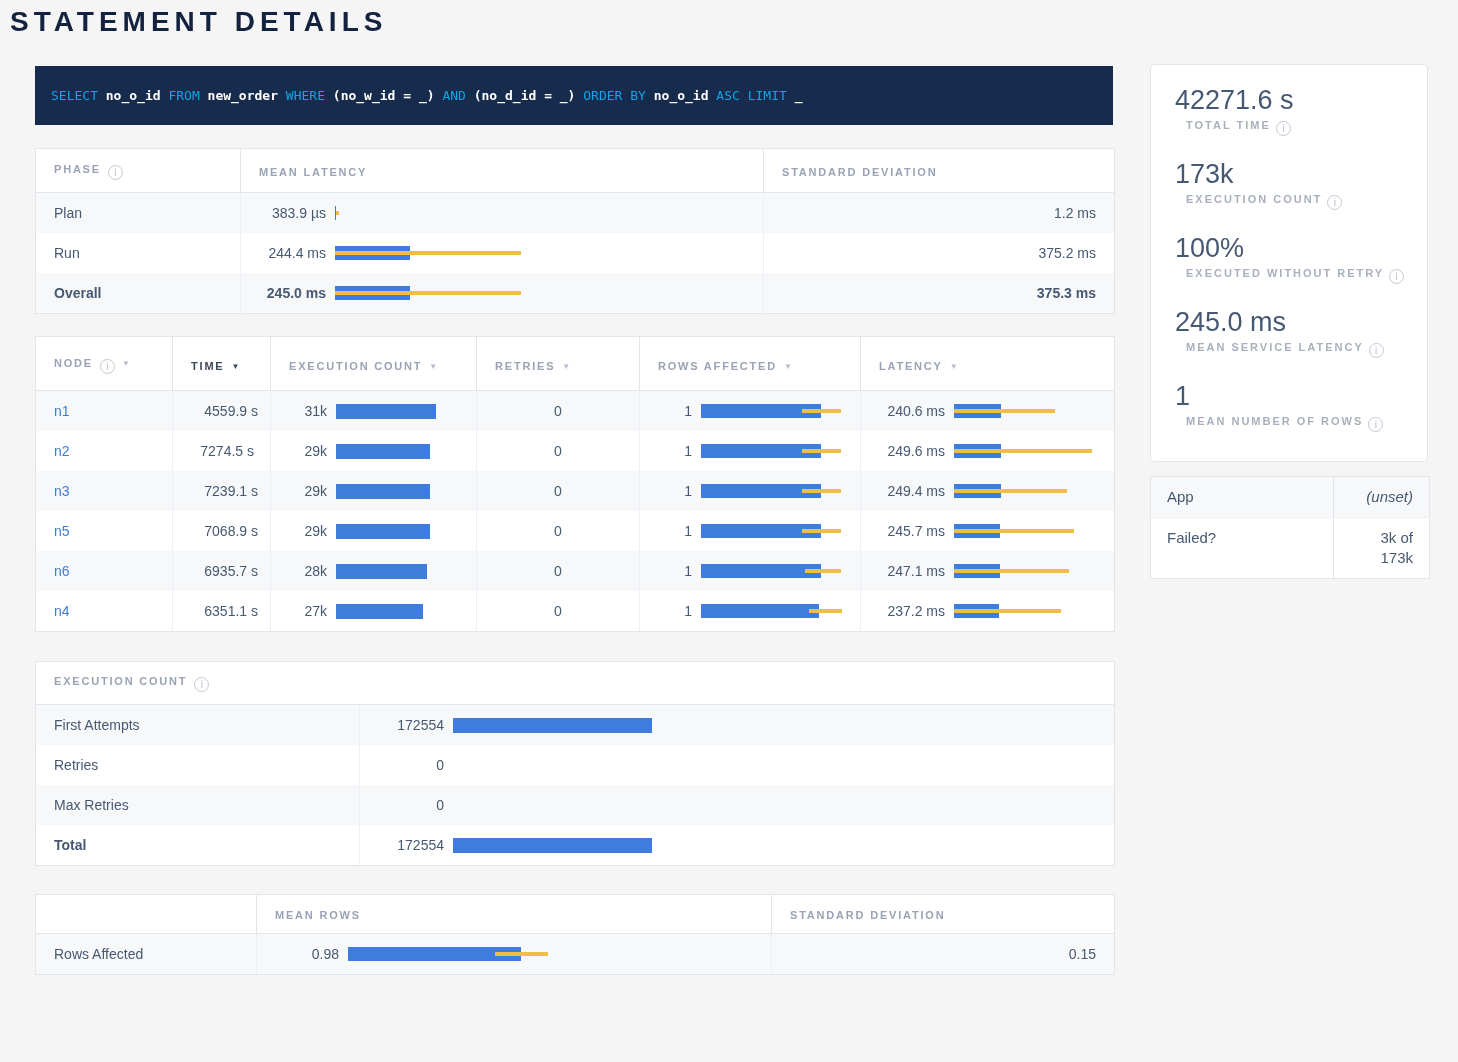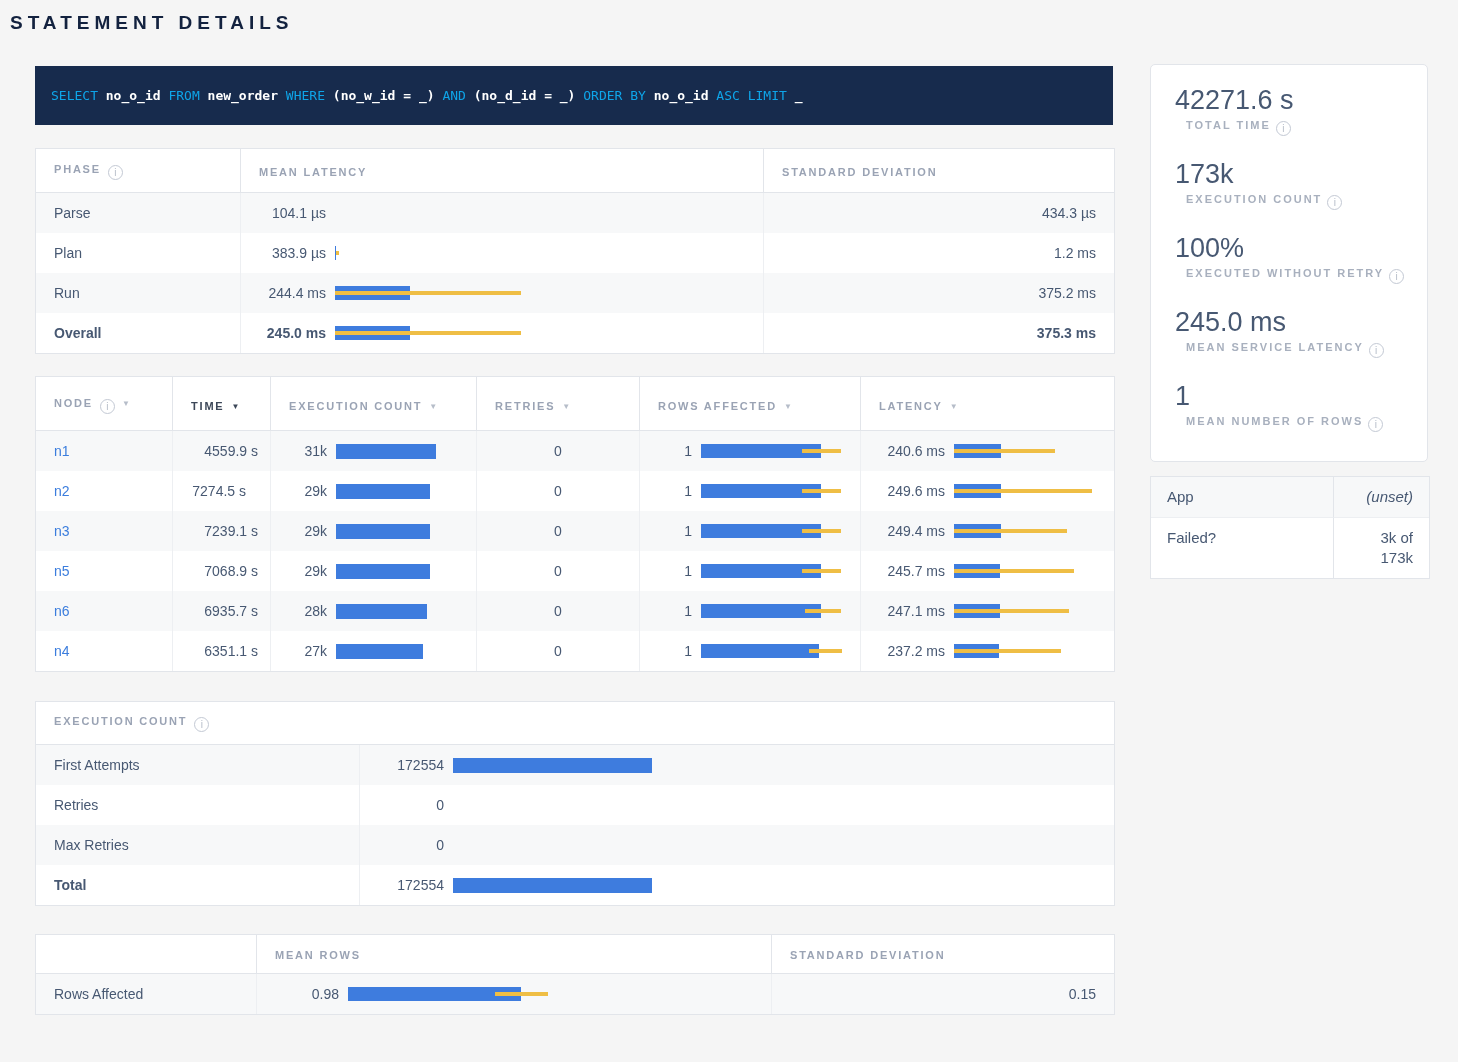--- a/index.html
+++ b/index.html
@@ -6,22 +6,22 @@
   html,body { margin:0; padding:0; }
   body {
     width:1458px; height:1062px;
     background:#f5f5f5;
     font-family:"Liberation Sans", sans-serif;
     color:#475872;
   }
   #root { position:relative; width:1458px; height:1062px; overflow:hidden; }
 
   .page-title {
-    position:absolute; top:12px; left:10px; margin:0;
-    font-size:19px; font-weight:700; letter-spacing:5px;
+    position:absolute; top:6px; left:10px; margin:0;
+    font-size:28px; font-weight:700; letter-spacing:5px;
     color:#13223f;
   }
 
   .left-col { position:absolute; left:35px; top:66px; width:1078px; }
   .right-col { position:absolute; left:1150px; top:64px; width:278px; }
 
   
   .sql-box {
     height:59px; background:#172b4d; display:flex; align-items:center;
     padding-left:16px; margin-bottom:23px;
@@ -134,29 +134,20 @@
           <col style="width:350px">
         </colgroup>
       <thead>
         <tr>
           <th class="divr"><span>PHASE</span><span class="info-icon">i</span></th>
           <th class="divr">MEAN LATENCY</th>
           <th>STANDARD DEVIATION</th>
         </tr>
       </thead>
       <tbody id="phase-rows">
-          <tr>
-            <td class="divr">Parse</td>
-            <td class="divr">
-              <div class="bar-cell">
-                <span class="bar-val bv-phase">104.1 µs</span>
-              </div>
-            </td>
-            <td class="ta-r">434.3 µs</td>
-          </tr>
           <tr>
             <td class="divr">Plan</td>
             <td class="divr">
               <div class="bar-cell">
                 <span class="bar-val bv-phase">383.9 µs</span>
                 <div class="bar-wrap" style="height: 14px; width: 4px;">
                   <div class="bar-blue" style="width: 1px;"></div>
                   <div class="bar-yellow" style="left: 1px; width: 3px;"></div>
                 </div>
               </div>
@@ -238,21 +229,21 @@
                 <span class="bar-val bv-lat">240.6 ms</span>
                 <div class="bar-wrap" style="height: 14px; width: 101px;">
                   <div class="bar-blue" style="width: 47px;"></div>
                   <div class="bar-yellow" style="left: 0px; width: 101px;"></div>
                 </div>
               </div>
             </td>
           </tr>
           <tr>
             <td class="divr"><a class="node-link" href="#">n2</a></td>
-            <td class="divr ta-r" style="padding-right: 24px;">7274.5 s</td>
+            <td class="divr ta-r" style="padding-right: 16px;">7274.5 s</td>
             <td class="divr">
               <div class="bar-cell">
                 <span class="bar-val bv-exec">29k</span>
                 <div class="bar-wrap" style="height: 15px; width: 94px;">
                   <div class="bar-blue" style="width: 94px;"></div>
                 </div>
               </div>
             </td>
             <td class="divr ta-c">0</td>
             <td class="divr">

